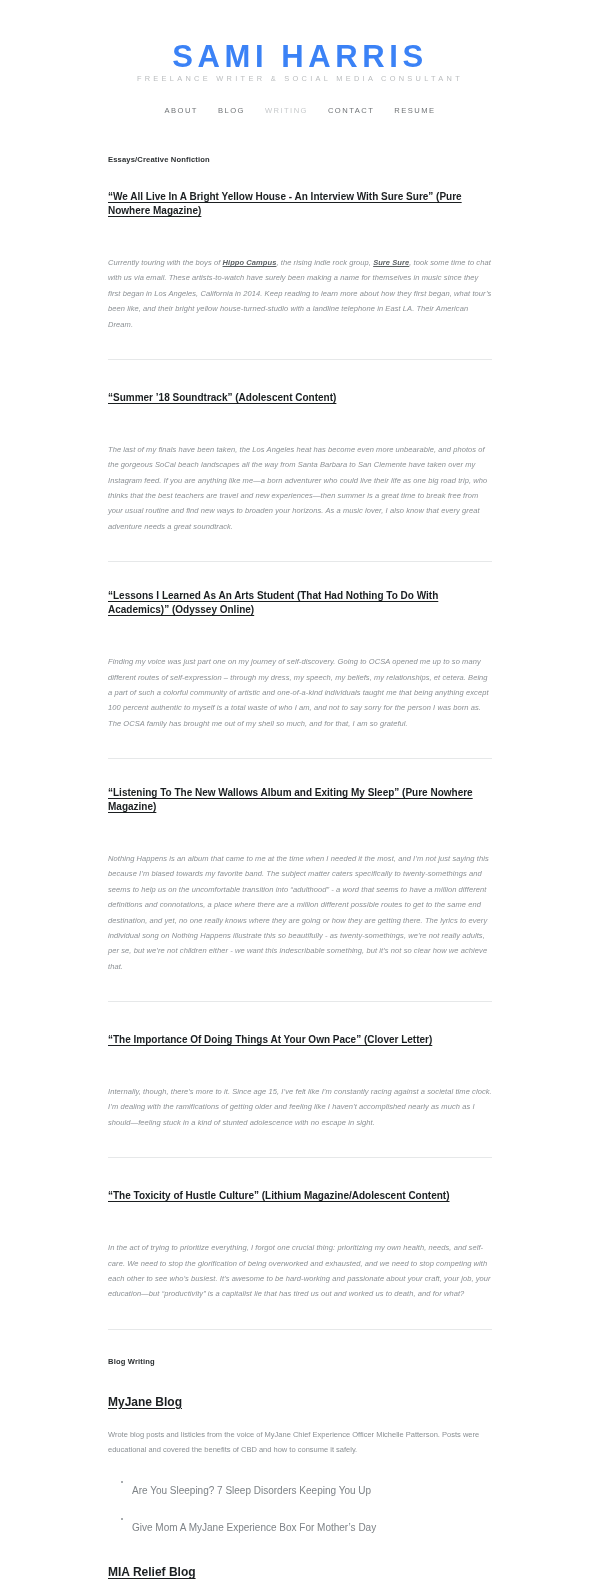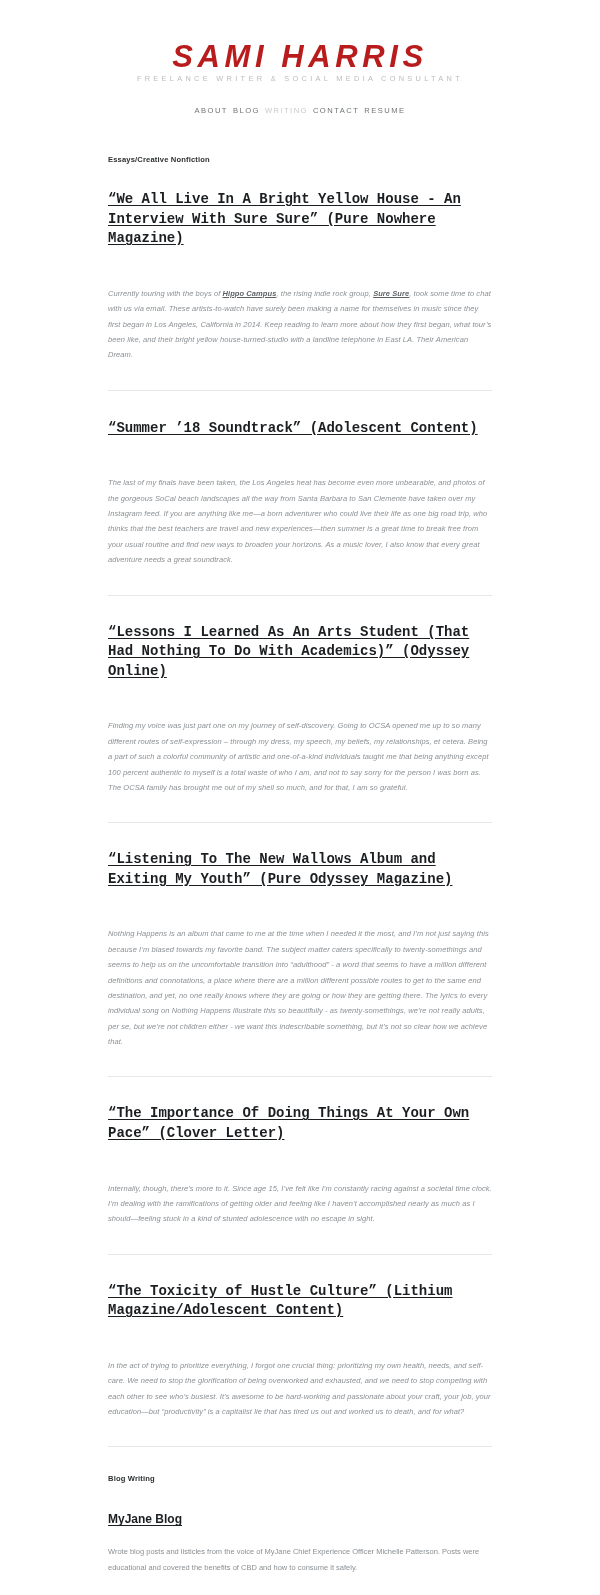--- a/index.html
+++ b/index.html
@@ -12,35 +12,34 @@
   body { width: 600px; min-height: 1595px; position: relative; }
 
   .page { width: 600px; padding: 0; }
 
   
   .site-header { padding: 40px 0 0 0; text-align: center; }
   .site-title {
     font-size: 31px;
     font-weight: 700;
     letter-spacing: 4.6px;
-    color: #b91c1c;
+    color: #3b82f6;
     line-height: 1.1;
-    font-style: italic;
   }
   .site-tagline {
     font-size: 7.4px;
     letter-spacing: 3.3px;
     color: #b9bcbe;
     font-weight: 400;
   }
   .site-nav {
     margin-top: 23px;
     display: flex;
     justify-content: center;
-    gap: 5px;
+    gap: 20px;
   }
   .nav-link {
     font-size: 7.6px;
     letter-spacing: 1.45px;
     color: #6f7376;
     text-decoration: none;
     font-weight: 500;
     cursor: pointer;
   }
   .nav-link.is-active { color: #c6c9cb; }
@@ -51,30 +50,29 @@
   .section-label {
     font-size: 7.6px;
     font-weight: 700;
     color: #2d3133;
     letter-spacing: 0.15px;
     margin-bottom: 26px;
   }
 
   .entry { margin-bottom: 0; }
   .entry-title {
-    font-size: 14px;
+    font-size: 10px;
     font-weight: 700;
     color: #1b1f21;
     text-decoration: underline;
     text-underline-offset: 1.6px;
     line-height: 1.4;
     margin-bottom: 17px;
     cursor: pointer;
     display: inline-block;
-    font-family: Liberation Mono, monospace;
   }
   .entry-body {
     font-size: 7.5px;
     font-style: italic;
     color: #8b9094;
     line-height: 2.05;
     letter-spacing: 0.08px;
     margin-top: 20px;
   }
   .entry-body .lnk {
@@ -168,21 +166,21 @@
     </article>
     <hr class="rule">
 
     <article class="entry">
       <a class="entry-title">“Lessons I Learned As An Arts Student (That Had Nothing To Do With Academics)” (Odyssey Online)</a>
       <p class="entry-body">Finding my voice was just part one on my journey of self-discovery. Going to OCSA opened me up to so many different routes of self-expression – through my dress, my speech, my beliefs, my relationships, et cetera. Being a part of such a colorful community of artistic and one-of-a-kind individuals taught me that being anything except 100 percent authentic to myself is a total waste of who I am, and not to say sorry for the person I was born as. The OCSA family has brought me out of my shell so much, and for that, I am so grateful.</p>
     </article>
     <hr class="rule">
 
     <article class="entry">
-      <a class="entry-title">“Listening To The New Wallows Album and Exiting My Youth” (Pure Odyssey Magazine)</a>
+      <a class="entry-title">“Listening To The New Wallows Album and Exiting My Sleep” (Pure Nowhere Magazine)</a>
       <p class="entry-body">Nothing Happens is an album that came to me at the time when I needed it the most, and I’m not just saying this because I’m biased towards my favorite band. The subject matter caters specifically to twenty-somethings and seems to help us on the uncomfortable transition into “adulthood” - a word that seems to have a million different definitions and connotations, a place where there are a million different possible routes to get to the same end destination, and yet, no one really knows where they are going or how they are getting there. The lyrics to every individual song on Nothing Happens illustrate this so beautifully - as twenty-somethings, we’re not really adults, per se, but we’re not children either - we want this indescribable something, but it’s not so clear how we achieve that.</p>
     </article>
     <hr class="rule">
 
     <article class="entry">
       <a class="entry-title">“The Importance Of Doing Things At Your Own Pace” (Clover Letter)</a>
       <p class="entry-body">Internally, though, there’s more to it. Since age 15, I’ve felt like I’m constantly racing against a societal time clock. I’m dealing with the ramifications of getting older and feeling like I haven’t accomplished nearly as much as I should—feeling stuck in a kind of stunted adolescence with no escape in sight.</p>
     </article>
     <hr class="rule">
 

